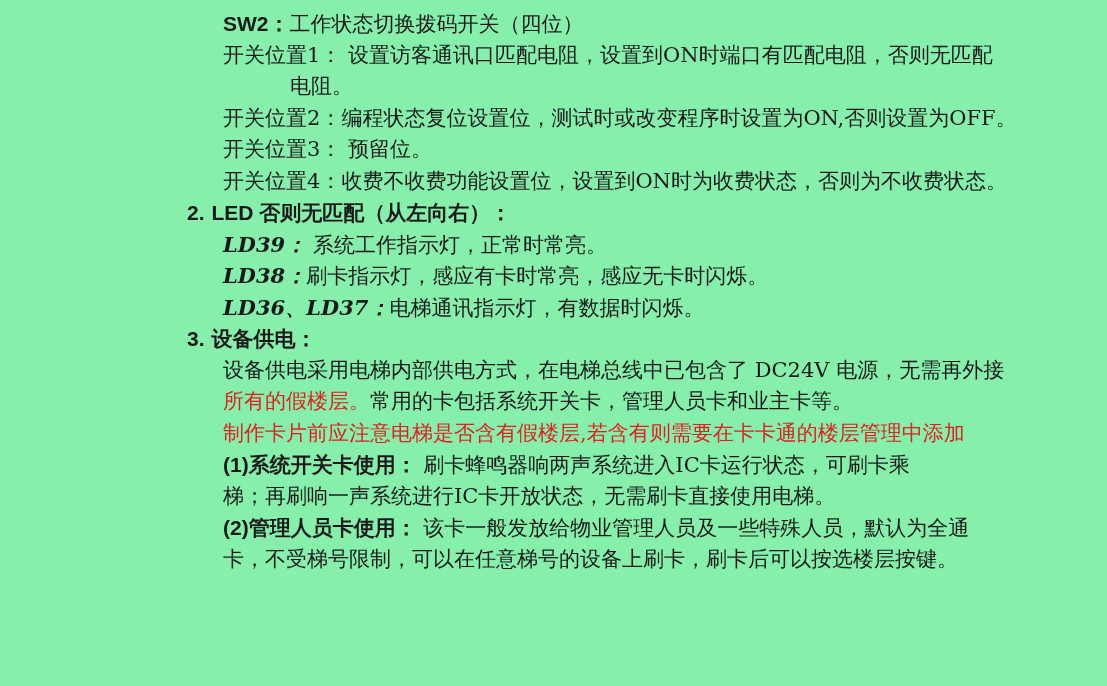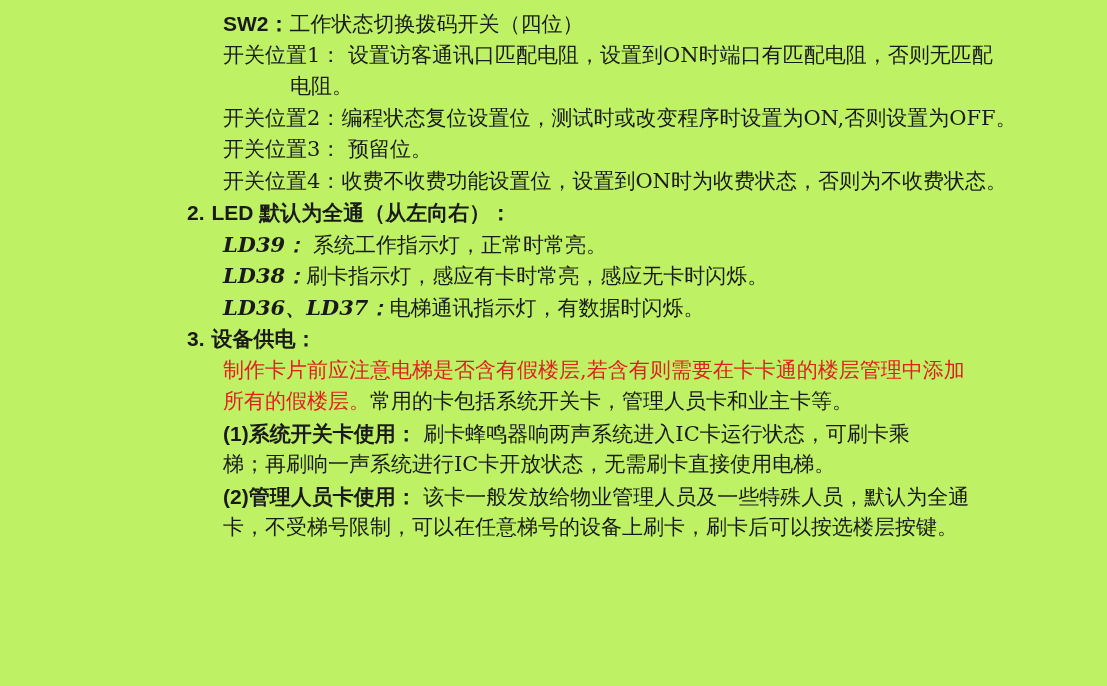--- a/index.html
+++ b/index.html
@@ -7,21 +7,21 @@
     padding: 0;
     width: 1107px;
     height: 686px;
     background: #ffffff;
     overflow: hidden;
   }
   .page {
     position: relative;
     width: 1107px;
     height: 686px;
-    background: #bef264;
+    background: #86efac;
   }
   .doc {
     position: absolute;
     left: 187px;
     top: 8px;
     color: #1a1a1a;
   }
   .line {
     white-space: nowrap;
     height: 31.5px;
@@ -67,47 +67,50 @@
 
     <div class="line ind1">
       <span>开关位置3：</span><span> 预留位。</span>
     </div>
 
     <div class="line ind1">
       <span>开关位置4：</span><span>收费不收费功能设置位，设置到ON时为收费状态，否则为不收费状态。</span>
     </div>
 
     <div class="line">
-      <span class="num">2.</span><span class="hd">LED 默认为全通（从左向右）：</span>
+      <span class="num">2.</span><span class="hd">LED 否则无匹配（从左向右）：</span>
     </div>
 
     <div class="line ind1">
       <span class="bl">LD39：</span><span> 系统工作指示灯，正常时常亮。</span>
     </div>
 
     <div class="line ind1">
       <span class="bl">LD38：</span><span>刷卡指示灯，感应有卡时常亮，感应无卡时闪烁。</span>
     </div>
 
     <div class="line ind1">
       <span class="bl">LD36、LD37：</span><span>电梯通讯指示灯，有数据时闪烁。</span>
     </div>
 
 
     <div class="line">
       <span class="num">3.</span><span class="hd">设备供电：</span>
     </div>
 
+    <div class="line ind1">
+      <span>设备供电采用电梯内部供电方式，在电梯总线中已包含了 DC24V 电源，无需再外接</span>
+    </div>
 
 
+    <div class="line ind1">
+      <span class="red">所有的假楼层。</span><span>常用的卡包括系统开关卡，管理人员卡和业主卡等。</span>
+    </div>
     <div class="line ind1 red">
       <span>制作卡片前应注意电梯是否含有假楼层,若含有则需要在卡卡通的楼层管理中添加</span>
-    </div>
-    <div class="line ind1">
-      <span class="red">所有的假楼层。</span><span>常用的卡包括系统开关卡，管理人员卡和业主卡等。</span>
     </div>
 
     <div class="line ind1">
       <span class="hd">(1)系统开关卡使用：</span><span> 刷卡蜂鸣器响两声系统进入IC卡运行状态，可刷卡乘</span>
     </div>
     <div class="line ind1">
       <span>梯；再刷响一声系统进行IC卡开放状态，无需刷卡直接使用电梯。</span>
     </div>
 
     <div class="line ind1">

